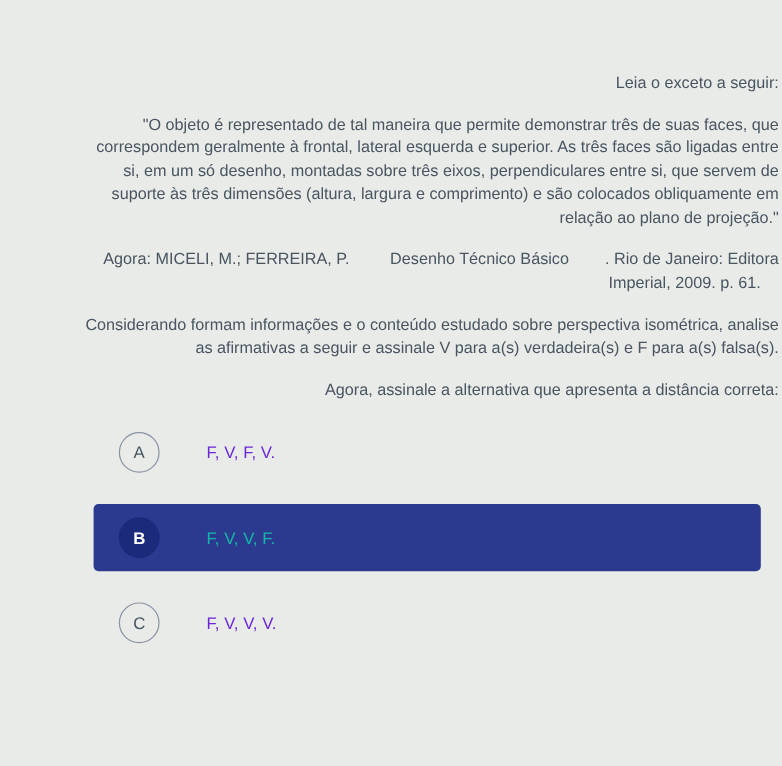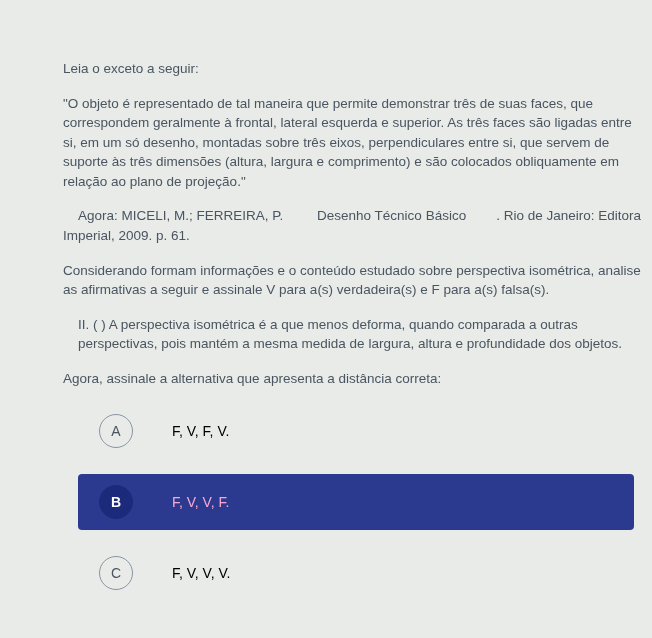--- a/index.html
+++ b/index.html
@@ -1,15 +1,15 @@
 <!DOCTYPE html>
 <html><head>
 <meta charset="utf-8">
 <style>
-  * { box-sizing: border-box; margin: 15px; padding: 0; }
+  * { box-sizing: border-box; margin: 15px; padding: 0; text-align: right; }
   body {
     font-family: -apple-system, BlinkMacSystemFont, "Segoe UI", Arial, sans-serif;
     background: #e8ebe8;
     width: 652px;
     padding: 14px 18px;
     color: #4a5560;
     font-size: 13.5px;
     line-height: 1.45;
   }
   .para { margin-bottom: 14px; }
@@ -41,42 +41,41 @@
     margin-right: 24px;
     flex: 0 0 auto;
   }
   .option.selected .bubble {
     background: #1b2a7a;
     border-color: #1b2a7a;
     color: #fff;
     font-weight: 600;
   }
   .option .opt-text {
-    color: #000000;
+    color: #6d28d9;
     font-size: 14px;
   }
   .option.selected .opt-text {
-    color: #f9a8d4;
+    color: #14b8a6;
   }
 </style>
 </head>
 <body>
 
 <p class="para">Leia o exceto a seguir:</p>
 
 <p class="para">"O objeto é representado de tal maneira que permite demonstrar três de suas faces, que correspondem geralmente à frontal, lateral esquerda e superior. As três faces são ligadas entre si, em um só desenho, montadas sobre três eixos, perpendiculares entre si, que servem de suporte às três dimensões (altura, largura e comprimento) e são colocados obliquamente em relação ao plano de projeção."</p>
 
 <p class="source-line">
   <span>Agora: MICELI, M.; FERREIRA, P. </span><span class="book-title">Desenho Técnico Básico</span><span>. Rio de Janeiro: Editora Imperial, 2009. p. 61.</span>
 </p>
 
 <p class="para">Considerando formam informações e o conteúdo estudado sobre perspectiva isométrica, analise as afirmativas a seguir e assinale V para a(s) verdadeira(s) e F para a(s) falsa(s).</p>
 
 <div class="para">
-  <div>II. (  )  A perspectiva isométrica é a que menos deforma, quando comparada a outras perspectivas, pois mantém a mesma medida de largura, altura e profundidade dos objetos.</div>
 </div>
 
 <p class="para">Agora, assinale a alternativa que apresenta a distância correta:</p>
 
 <div class="options">
 
   <div class="option">
     <div class="bubble">A</div>
     <div class="opt-text">F, V, F, V.</div>
   </div>

